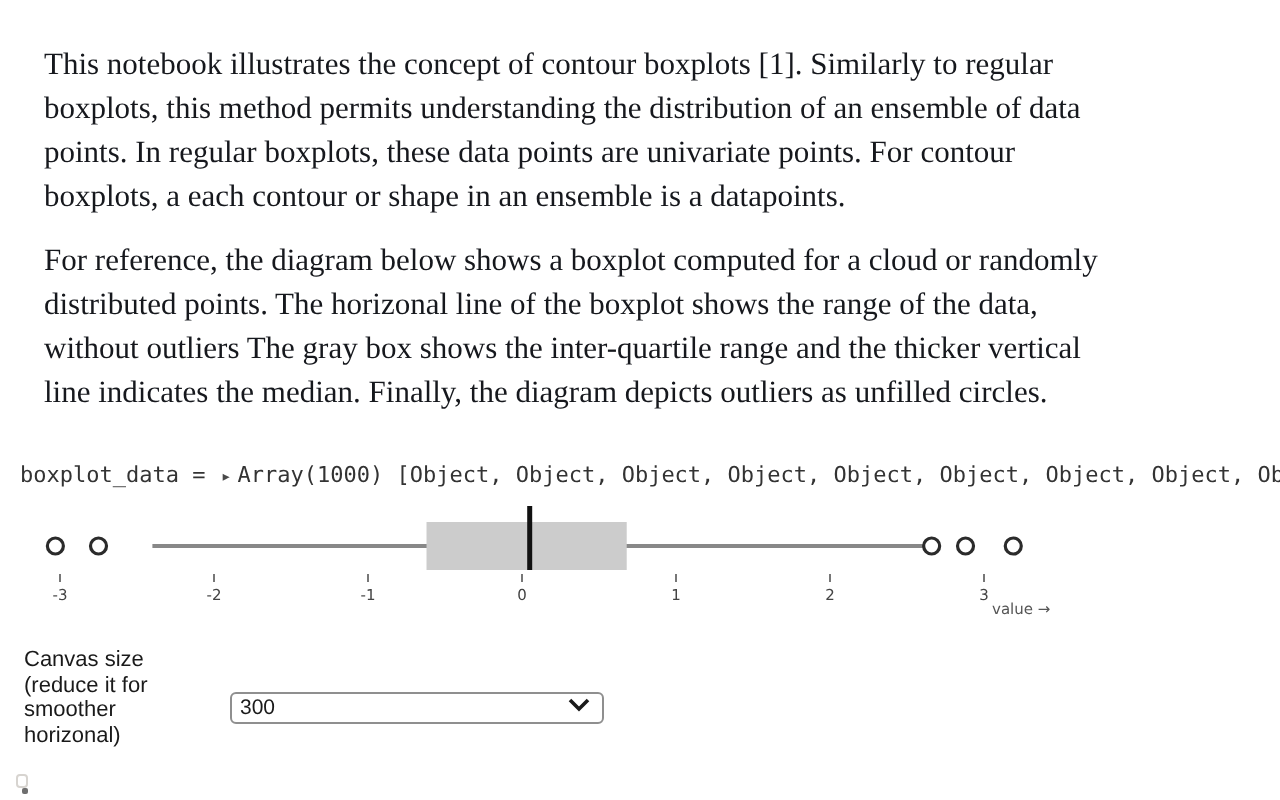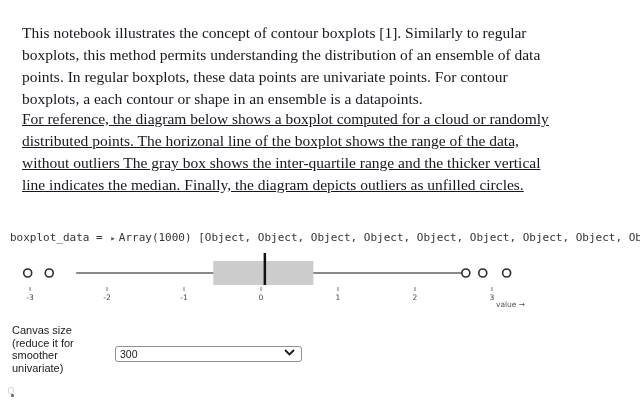--- a/index.html
+++ b/index.html
@@ -2,21 +2,21 @@
 <html><head>
 <meta charset="utf-8">
 <style>
   html,body{margin:0;padding:0;background:#ffffff;}
   body{position:relative;width:640px;height:400px;overflow:hidden;
        font-family:"Liberation Serif","DejaVu Serif",serif;color:#16181d;}
 
   .prose{position:absolute;left:10px;width:542px;margin:12px;
          font-size:15.5px;line-height:22px;color:#16181d;}
   #para1{top:10px;}
-  #para2{top:96px;text-decoration:underline;}
+  #para2{top:108px;}
 
   .code-line{position:absolute;left:10px;top:231px;width:630px;
              font-family:"DejaVu Sans Mono","Liberation Mono",monospace;
              font-size:11px;line-height:13px;color:#333333;
              white-space:pre;overflow:hidden;}
   .code-line .tri{display:inline-block;font-size:9px;color:#4a4a4a;
                   margin:0 3px 0 1px;cursor:pointer;}
 
   #boxplot-svg{position:absolute;left:0;top:248px;}
 
@@ -67,21 +67,21 @@
     <text x="261" y="52" text-anchor="middle" fill="#444444" font-size="7.5" font-family="&quot;DejaVu Sans&quot;, sans-serif">0</text>
     <line x1="338" x2="338" y1="39" y2="43" stroke="#777777" stroke-width="1"></line>
     <text x="338" y="52" text-anchor="middle" fill="#444444" font-size="7.5" font-family="&quot;DejaVu Sans&quot;, sans-serif">1</text>
     <line x1="415" x2="415" y1="39" y2="43" stroke="#777777" stroke-width="1"></line>
     <text x="415" y="52" text-anchor="middle" fill="#444444" font-size="7.5" font-family="&quot;DejaVu Sans&quot;, sans-serif">2</text>
     <line x1="492" x2="492" y1="39" y2="43" stroke="#777777" stroke-width="1"></line>
     <text x="492" y="52" text-anchor="middle" fill="#444444" font-size="7.5" font-family="&quot;DejaVu Sans&quot;, sans-serif">3</text>
     <text x="496" y="59" fill="#555555" font-size="7.5" font-family="&quot;DejaVu Sans&quot;, sans-serif">value →</text>
   </svg>
 
-<div class="canvas-label">Canvas size (reduce it for smoother univariate)</div>
+<div class="canvas-label">Canvas size (reduce it for smoother horizonal)</div>
 
 <div class="select-wrap">
   <select id="canvas-select"><option>300</option></select>
   <svg class="chev" width="11" height="7">
     <polyline points="1,1 5.5,5.5 10,1" fill="none" stroke="#1a1a1a" stroke-width="1.8"></polyline>
   </svg>
 </div>
 
 <div class="stub-glyph">
   <span class="speck-a"></span>

